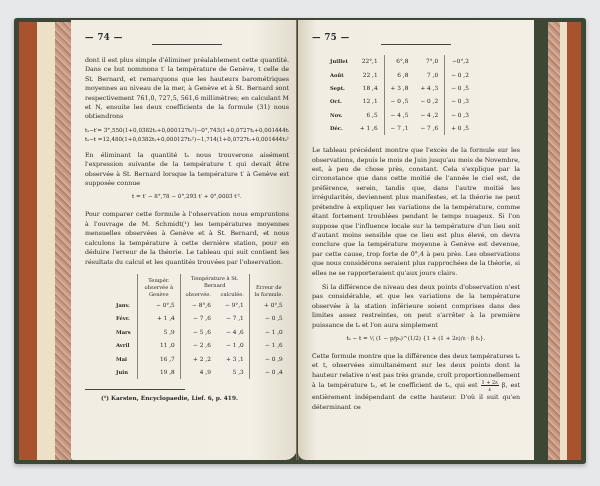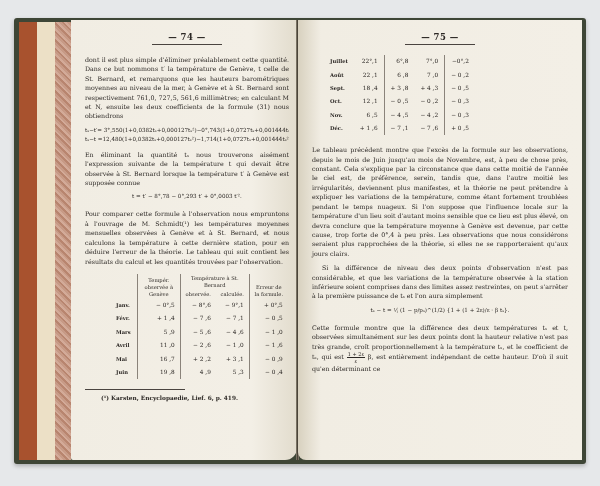--- a/index.html
+++ b/index.html
@@ -26,27 +26,27 @@
 
   .page {
     position: absolute; top: 20px; height: 440px;
     background: #f1ede3;
     color: #2b2724;
     box-sizing: border-box;
   }
   .page.left { left: 71px; width: 226px; padding: 12px 8px 0 14px;
     background: linear-gradient(to right,#f1ede3 0%,#f3efe6 80%,#e2dccd 100%);
     border-bottom-left-radius: 2px; border-bottom-right-radius: 12px; }
-  .page.right { left: 298px; width: 284px; padding: 12px 14px 12px 14px;
+  .page.right { left: 298px; width: 236px; padding: 12px 14px 12px 14px;
     background: linear-gradient(to right,#d8d1bf 0%,#f1ede3 8%,#f3efe6 100%);
     border-bottom-left-radius: 8px; }
   .gutter { position: absolute; left: 296px; top: 20px; width: 3px; height: 440px;
     background: linear-gradient(to right,#8f8777,#4a4438,#8f8777); }
 
-  .page-num { text-align: center; font-size: 8.5px; font-weight: bold; letter-spacing: 0.5px;
+  .page-num { font-size: 8.5px; font-weight: bold; letter-spacing: 0.5px;
     margin-bottom: 2px; }
   .rule { width: 70px; height: 1px; background: #4a4440; margin: 0 auto 10px; }
   .text { font-size: 6.3px; line-height: 9.4px; text-align: justify; }
   .text p { margin: 0 0 5px 0; }
   .formula { font-size: 5.6px; line-height: 9px; white-space: nowrap; overflow: hidden; }
   .formula.center { text-align: center; margin: 4px 0 8px; }
 
   table.obs { border-collapse: collapse; font-size: 5.8px; margin: 8px 0 0 26px; }
   table.obs th { font-weight: normal; font-size: 5.2px; line-height: 7px; padding: 1px 4px; text-align: center; vertical-align: bottom; }
   table.obs td { padding: 2.2px 5px; text-align: right; line-height: 9px; }

